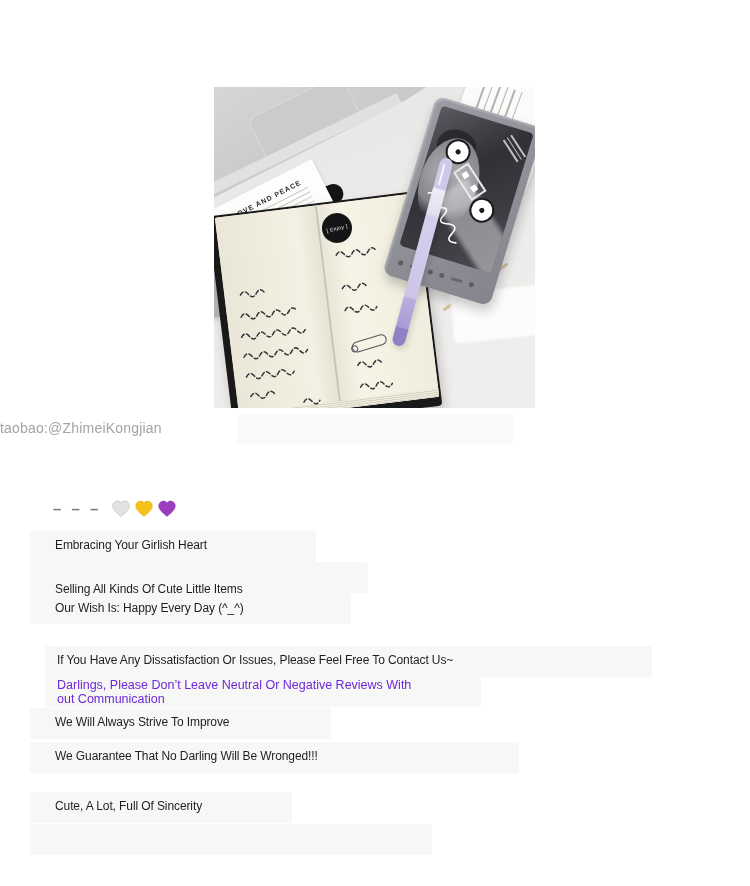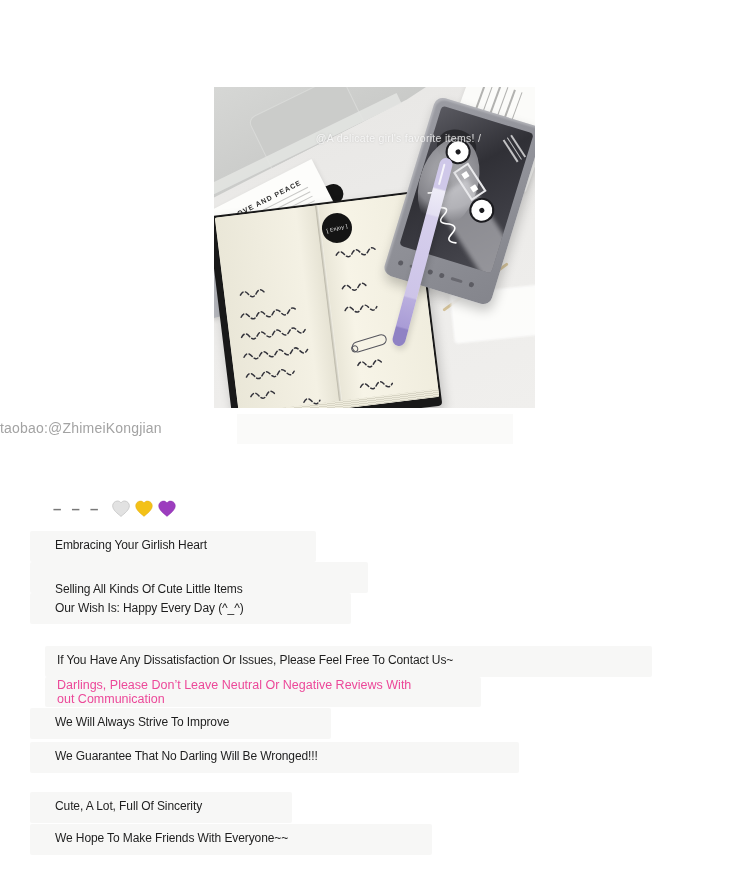--- a/index.html
+++ b/index.html
@@ -128,21 +128,21 @@
   .divider-row { position:absolute; left:53px; top:497px; height:22px; display:flex; align-items:center; }
   .dashes { color:#787878; font-size:15px; font-weight:bold; letter-spacing:3px; margin-right:10px; }
   .heart { width:20px; height:19px; margin-right:3px; }
   .heart svg { display:block; width:100%; height:100%; }
   .heart-white path  { stroke:#c6c6c6; stroke-width:1; }
   .heart-yellow path { stroke:#dfa91c; stroke-width:.5; }
   .heart-purple path { stroke:#8a2fb0; stroke-width:.5; }
 
   
   .msg { position:absolute; left:55px; color:#1e1e1e; font-size:12px; letter-spacing:-.1px; white-space:nowrap; }
-  .msg-small { position:absolute; left:57px; color:#ec4899; font-size:12.5px; white-space:nowrap; }
+  .msg-small { position:absolute; left:57px; color:#6d28d9; font-size:12.5px; white-space:nowrap; }
 </style>
 </head>
 <body>
 
 <div id="stage">
 
   <div id="photo">
 
     <div class="laptop">
       <div class="trackpad"></div>
@@ -236,21 +236,20 @@
           <path d="M16 142 q4 -6 8 0 t8 0 t8 0 t8 0"></path>
         </svg>
         <div class="pin"></div>
       </div>
     </div>
 
     <div class="enjoy-sticker">[ Enjoy ]</div>
 
     <div class="pen"></div>
 
-    <div class="watermark">@A delicate girl's favorite items! /</div>
   </div>
 
   <div class="caption-patch"></div>
   <div class="caption">taobao:@ZhimeiKongjian</div>
 
   <div class="patch" style="left:30px; top:531px; width:286px; height:31px;"></div>
   <div class="patch" style="left:30px; top:562px; width:338px; height:31px;"></div>
   <div class="patch" style="left:30px; top:593px; width:321px; height:31px;"></div>
   <div class="patch" style="left:45px; top:646px; width:607px; height:31px;"></div>
   <div class="patch" style="left:45px; top:677px; width:436px; height:30px;"></div>
@@ -280,15 +279,14 @@
 
   <div class="msg" style="top:538px;">Embracing Your Girlish Heart</div>
   <div class="msg" style="top:582px;">Selling All Kinds Of Cute Little Items</div>
   <div class="msg" style="top:653px; left:57px;">If You Have Any Dissatisfaction Or Issues, Please Feel Free To Contact Us~</div>
   <div class="msg" style="top:601px;">Our Wish Is: Happy Every Day (^_^)</div>
   <div class="msg-small" style="top:678px;">Darlings, Please Don’t Leave Neutral Or Negative Reviews With</div>
   <div class="msg-small" style="top:692px;">out Communication</div>
   <div class="msg" style="top:749px;">We Guarantee That No Darling Will Be Wronged!!!</div>
   <div class="msg" style="top:715px;">We Will Always Strive To Improve</div>
   <div class="msg" style="top:799px;">Cute, A Lot, Full Of Sincerity</div>
-  <div class="msg" style="top:831px;">We Hope To Make Friends With Everyone~~</div>
 
 </div>
 
 </body></html>

